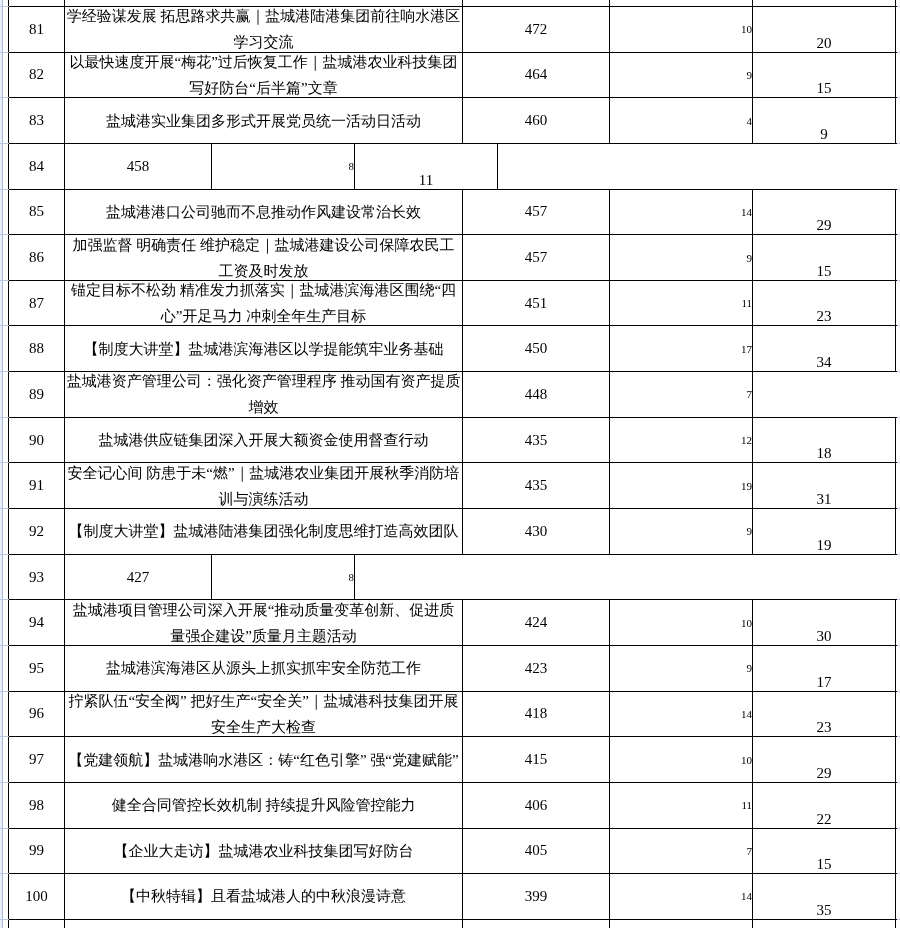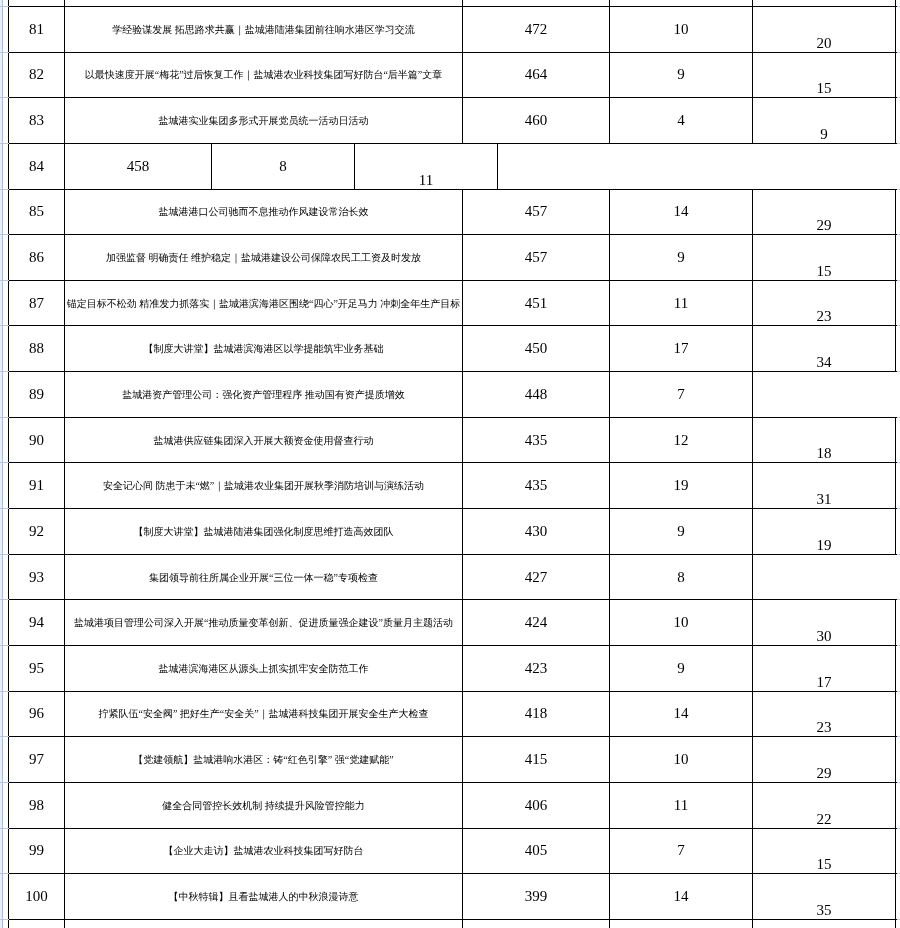--- a/index.html
+++ b/index.html
@@ -70,23 +70,23 @@
   .cell {
     box-sizing: border-box;
     border-right: 1px solid #000000;
     display: flex;
     align-items: center;
     justify-content: center;
     text-align: center;
     overflow: hidden;
   }
   .c-rank  { width: 56px;  font-size: 15px; }
-  .c-title { width: 398px; font-size: 10px; line-height: 21px; padding: 0 1px; }
+  .c-title { width: 398px; font-size: 15px; line-height: 26px; padding: 0 1px; }
   .c-m1    { width: 147px; font-size: 15px; }
-  .c-m2    { width: 143px; font-size: 15px; }
+  .c-m2    { width: 143px; font-size: 11px; justify-content: flex-end; }
   .c-m3    { width: 143px; font-size: 15px; align-items: flex-end; }
 </style>
 </head>
 <body>
 
 <div class="screen">
   <div class="edge-strip"></div>
   <div class="right-gridline"></div>
 
   <div class="table">
@@ -307,23 +307,20 @@
     </div>
     <div class="cell c-m3">
       <span class="b-m3">19</span>
     </div>
   </div>
 
   <div class="row">
     <div class="cell c-rank">
       <span class="b-rank">93</span>
     </div>
-    <div class="cell c-title">
-      <span class="b-title">集团领导前往所属企业开展“三位一体一稳”专项检查</span>
-    </div>
     <div class="cell c-m1">
       <span class="b-m1">427</span>
     </div>
     <div class="cell c-m2">
       <span class="b-m2">8</span>
     </div>
   </div>
 
   <div class="row">
     <div class="cell c-rank">

